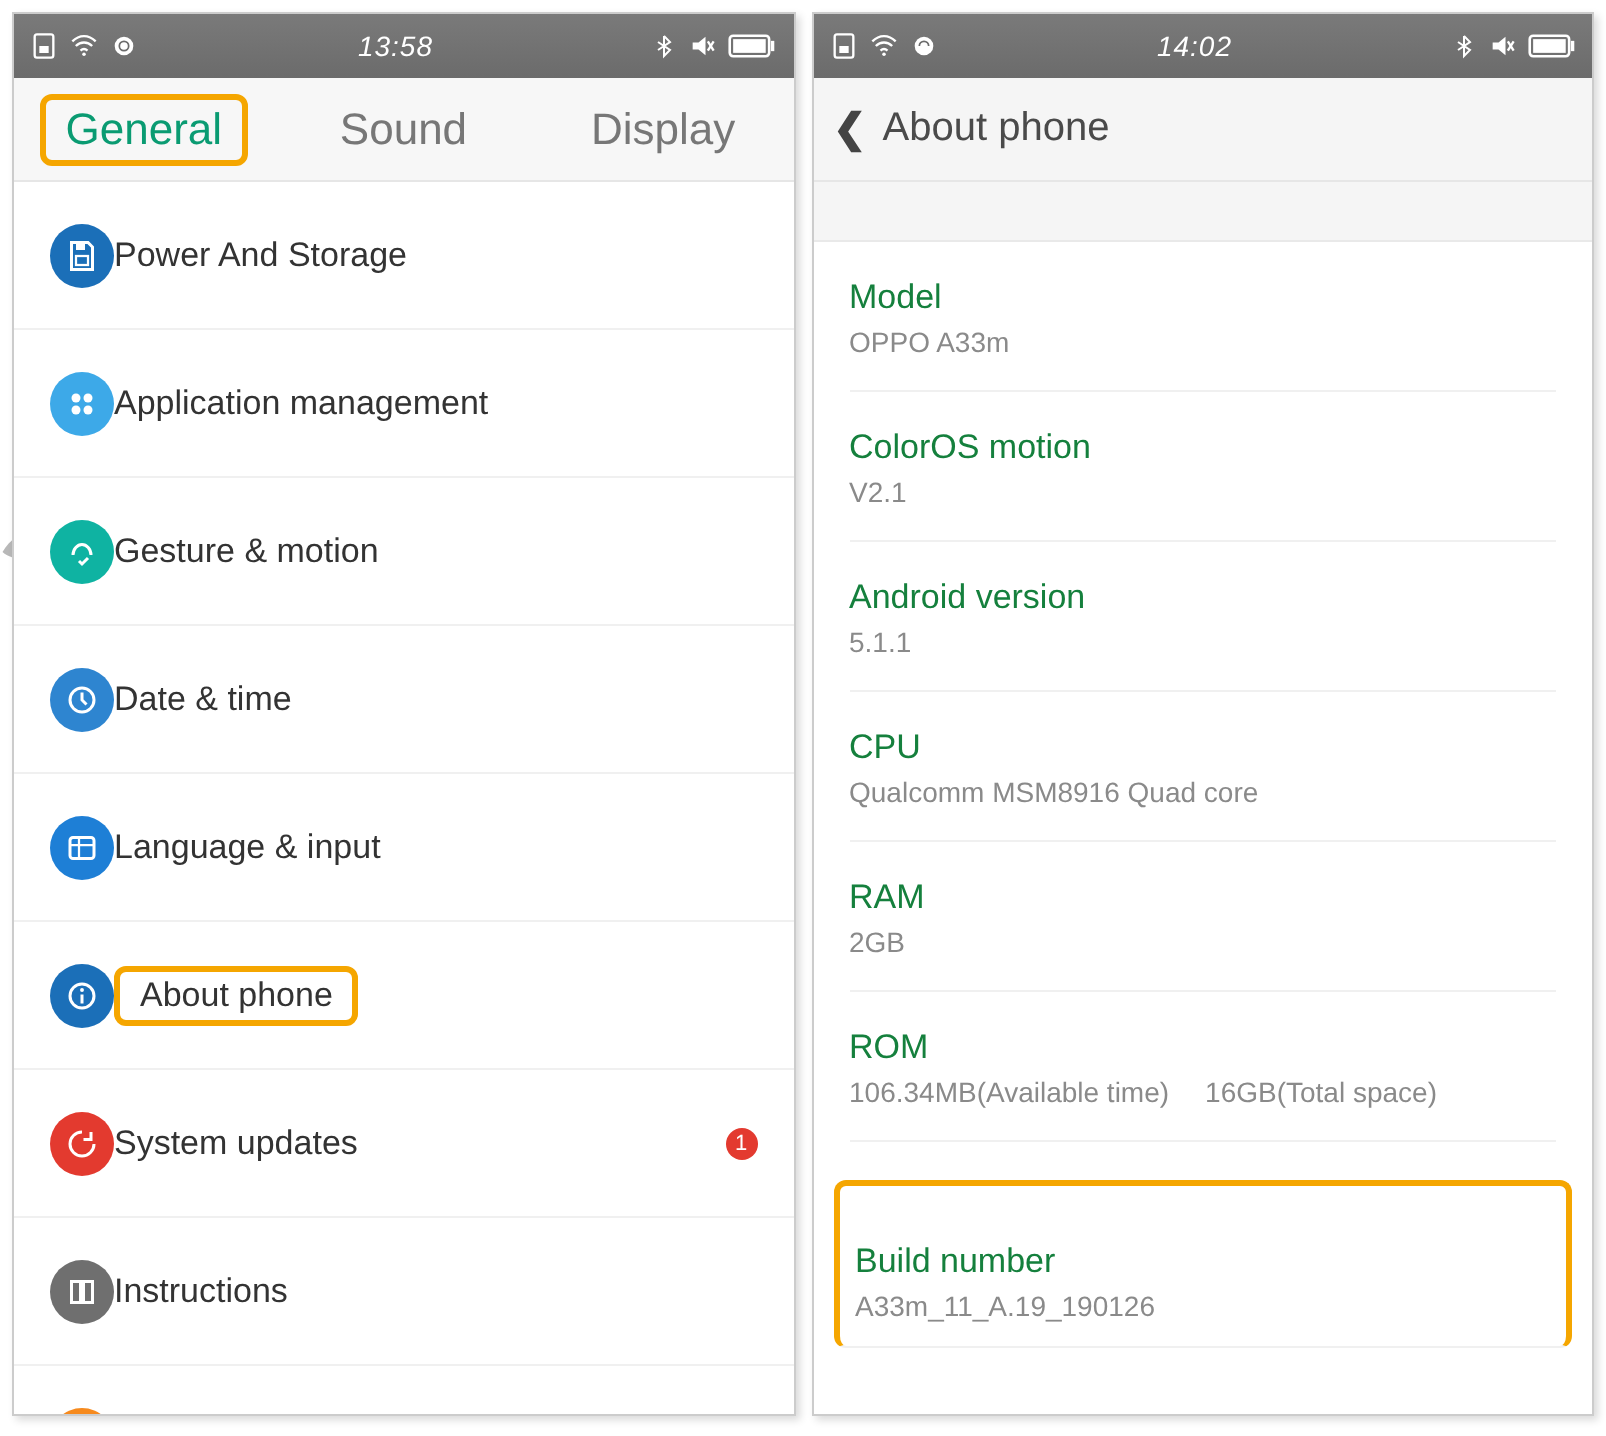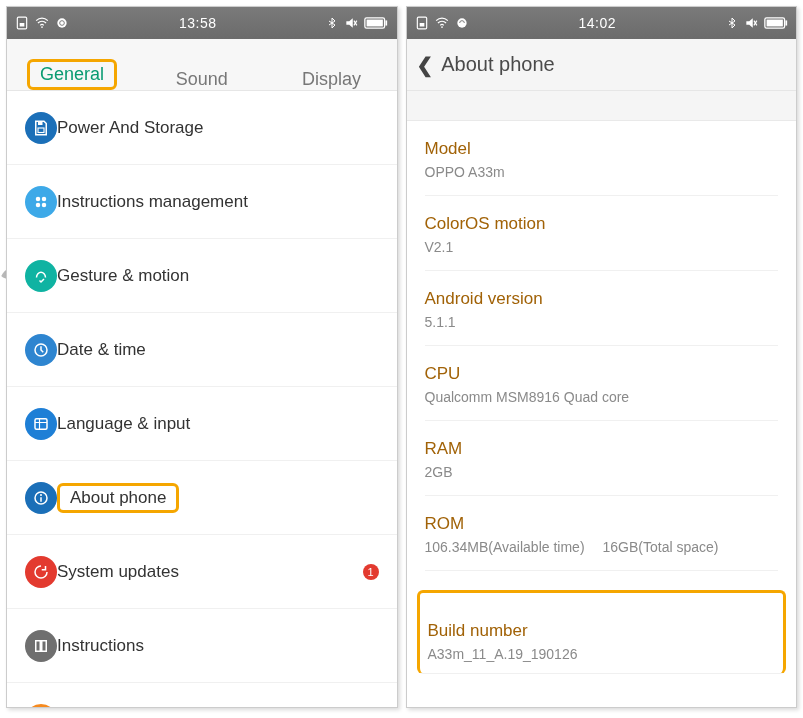--- a/index.html
+++ b/index.html
@@ -19,37 +19,37 @@
     height: 32px;
     background: linear-gradient(#7a7a7a,#6b6b6b);
     color: #fff;
     display: flex;
     align-items: center;
     justify-content: space-between;
     padding: 0 8px;
     font-size: 14px;
   }
   .statusbar .left, .statusbar .right { display: flex; align-items: center; gap: 6px; }
-  .statusbar .center { font-weight: 500; letter-spacing: 0.5px; }
+  .statusbar .center { font-weight: 500; letter-spacing: 0.5px; font-style: italic; }
   .stat-icon { display:inline-flex; align-items:center; }
 
   
   .tabs {
     display: flex;
     height: 52px;
     border-bottom: 1px solid #e6e6e6;
     background: #f7f7f7;
   }
   .tabs .tab {
     flex: 1;
     display: flex;
-    align-items: flex-end;
+    align-items: center;
     justify-content: center;
     color: #777;
-    font-size: 18px;
+    font-size: 22px;
   }
   .tabs .tab.active { color: #0a9b72; font-weight: 500; }
 
   
   .titlebar {
     height: 52px;
     background: #f5f5f5;
     border-bottom: 1px solid #e6e6e6;
     display: flex;
     align-items: center;
@@ -86,21 +86,21 @@
   }
 
   
   .info {
     padding: 0 18px;
   }
   .info .block {
     padding: 18px 0 14px;
     border-bottom: 1px solid #f0f0f0;
   }
-  .info .block .k { font-size: 17px; color:#a16207; margin-bottom:4px; }
+  .info .block .k { font-size: 17px; color:#15803d; margin-bottom:4px; }
   .info .block .v { font-size: 14px; color:#8a8a8a; }
   .info .block .v2 { display:inline-block; margin-left:18px; font-size:14px; color:#8a8a8a; }
 
   
   .hl {
     border: 3px solid #f5a600;
     border-radius: 6px;
   }
   .hl-inline { display:inline-block; padding:2px 10px; }
 
@@ -203,21 +203,21 @@
         </div>
         <div class="row">
           <div class="icon-wrap bg-sky">
             <svg class="ico-svg" viewBox="0 0 24 24">
               <circle cx="8" cy="8" r="3" fill="#fff"></circle>
               <circle cx="16" cy="8" r="3" fill="#fff"></circle>
               <circle cx="8" cy="16" r="3" fill="#fff"></circle>
               <circle cx="16" cy="16" r="3" fill="#fff"></circle>
             </svg>
           </div>
-          <div class="label">Instructions management</div>
+          <div class="label">Application management</div>
         </div>
         <div class="row">
           <div class="icon-wrap bg-teal">
             <svg class="ico-svg" viewBox="0 0 24 24">
               <path d="M6 14c0-4 3-7 6-7s6 3 6 7" fill="none" stroke="#fff" stroke-width="2"></path>
               <path d="M10 18l2 2 4-4" fill="none" stroke="#fff" stroke-width="2"></path>
             </svg>
           </div>
           <div class="label">Gesture &amp; motion</div>
         </div>

